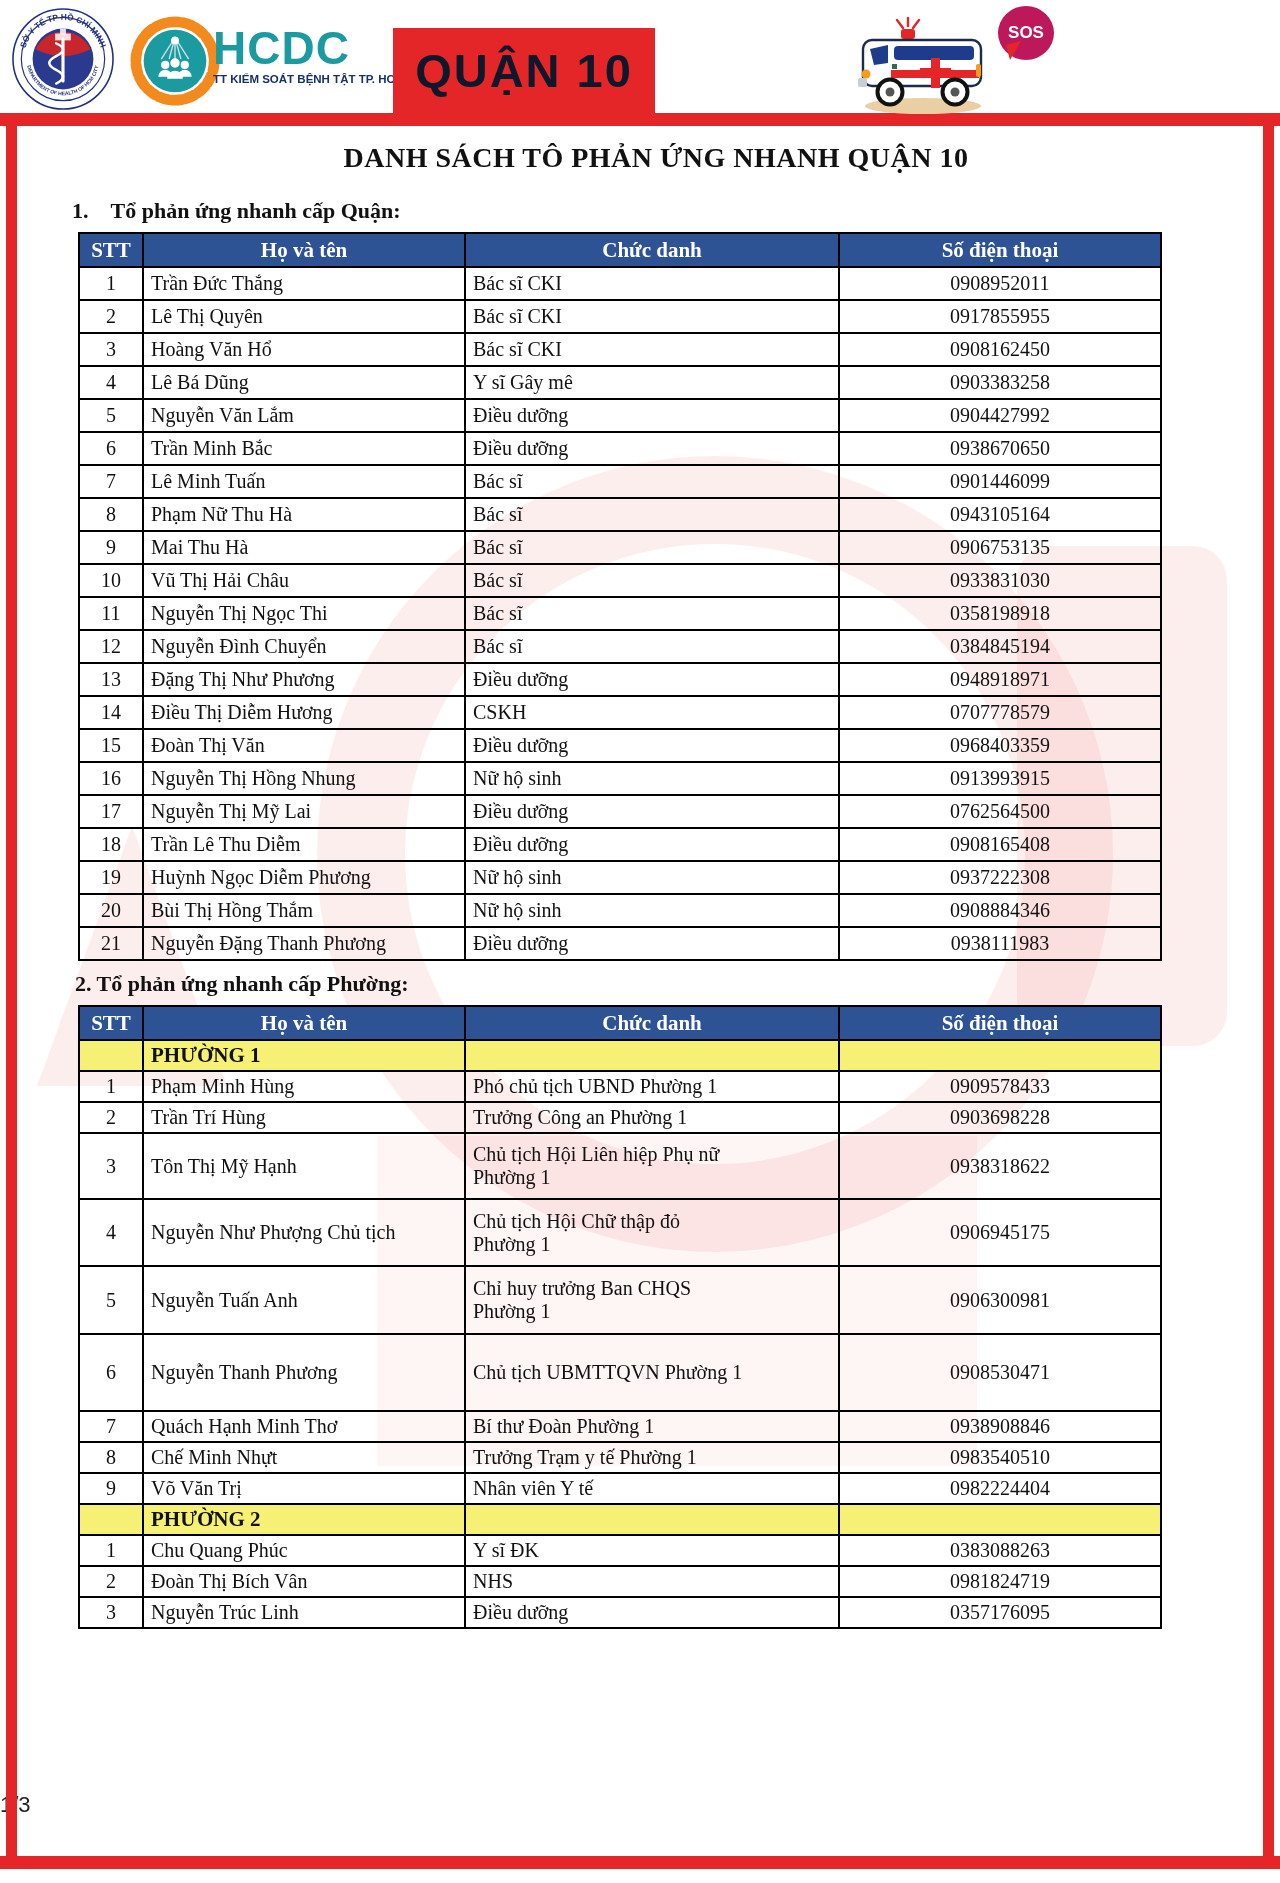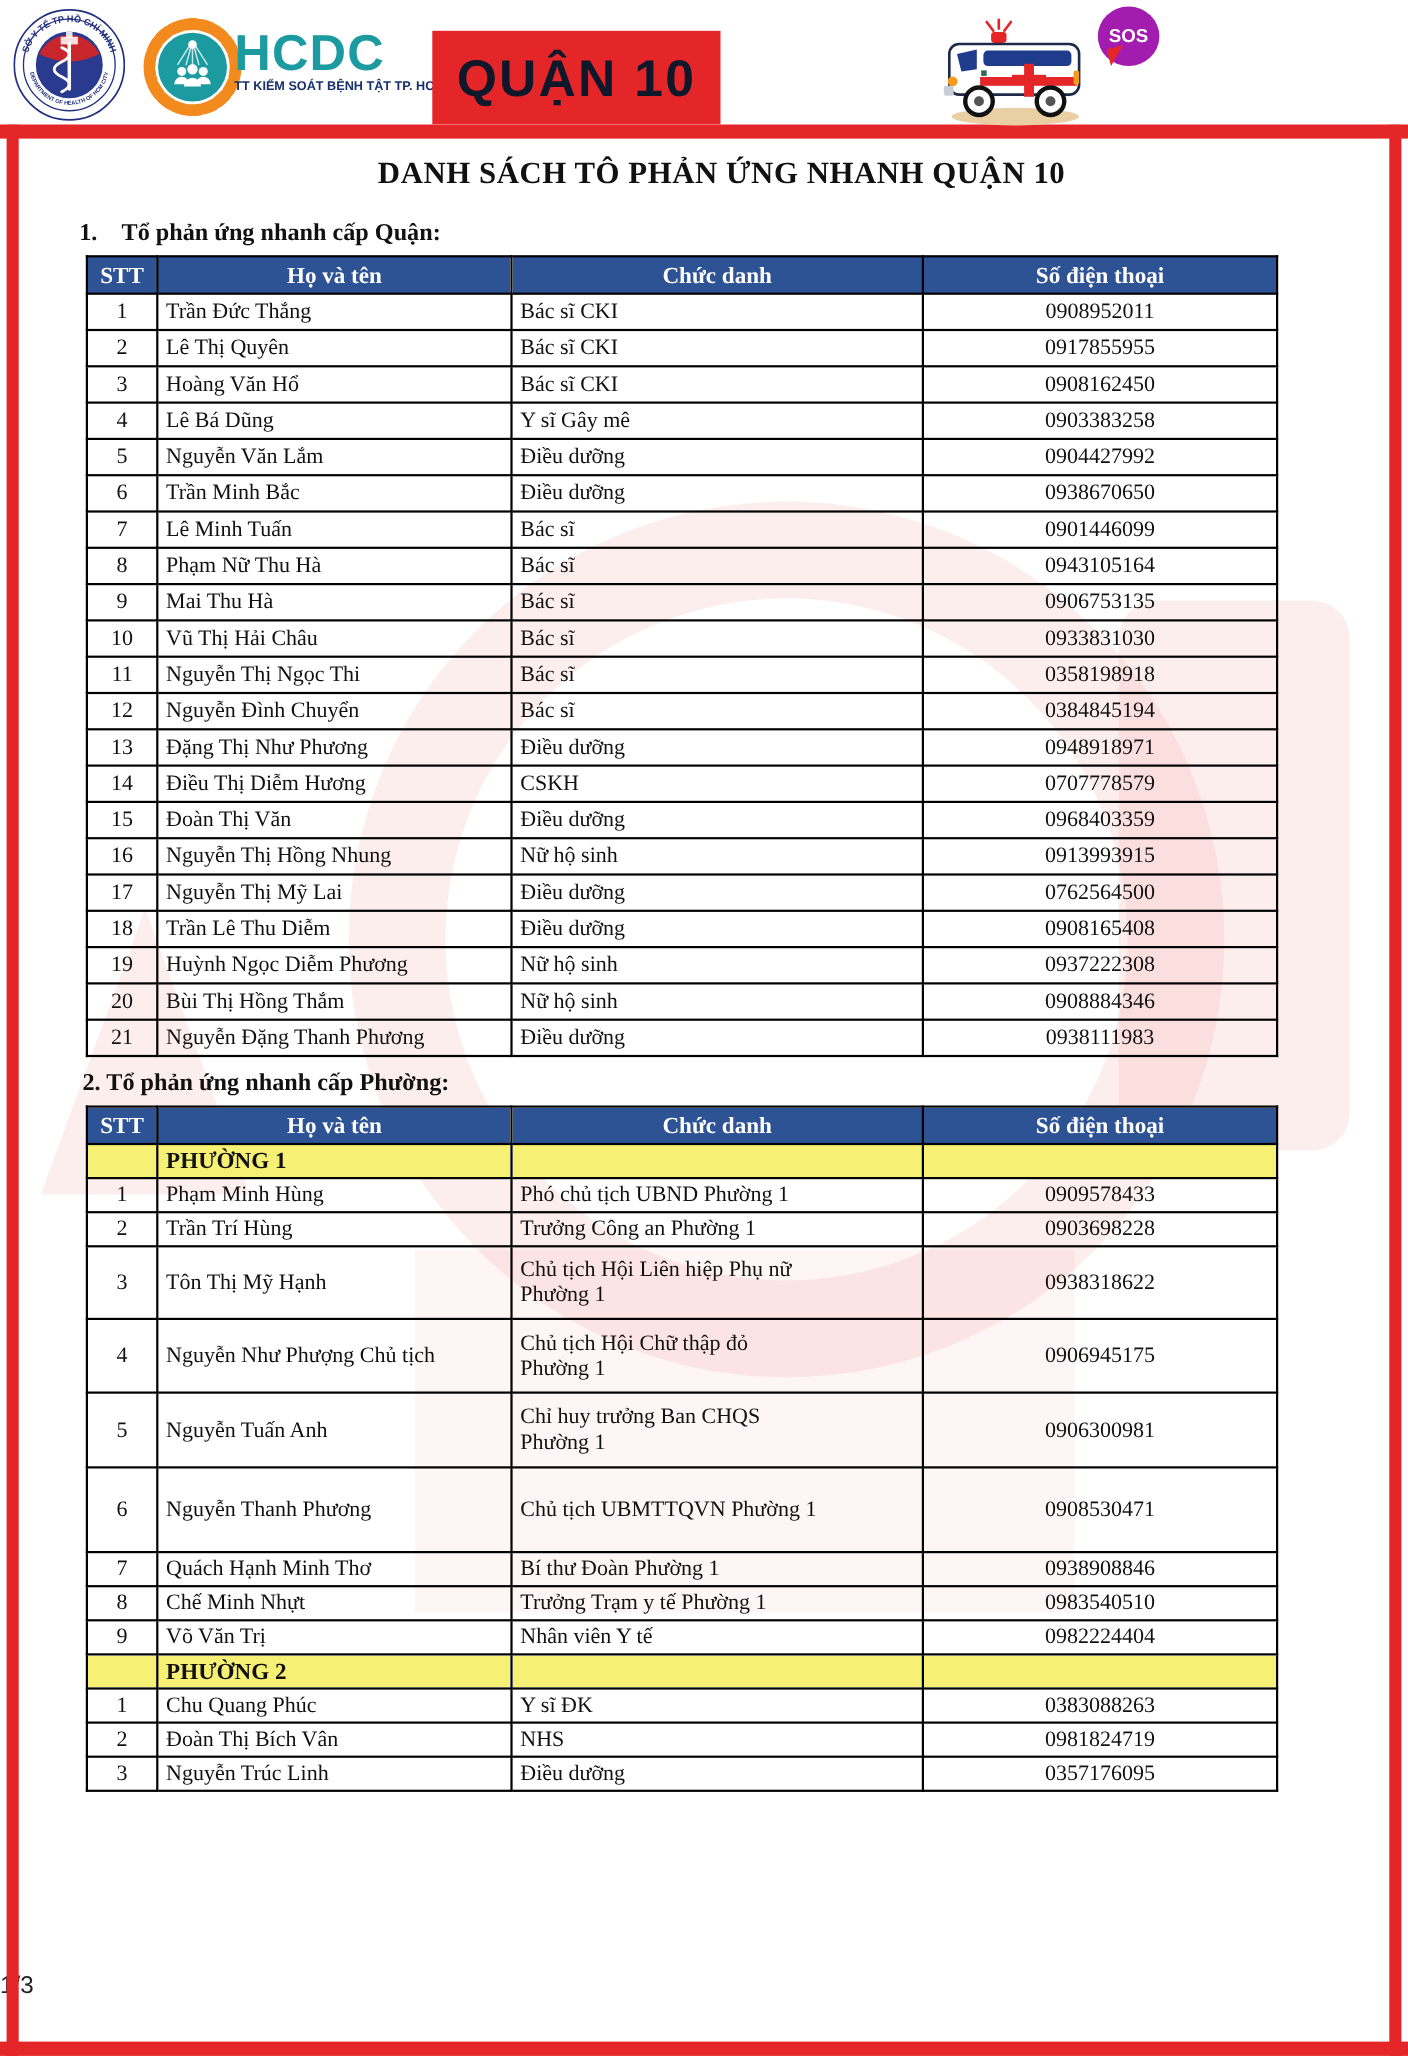--- a/index.html
+++ b/index.html
@@ -21,21 +21,21 @@
   .hcdc-text{position:absolute;left:213px;top:26px;width:190px;text-align:left;font-family:"Liberation Sans",sans-serif;}
   .hcdc-acronym{color:#1B9AA0;font-weight:bold;font-size:46px;line-height:44px;letter-spacing:1px;}
   .hcdc-sub{color:#17306B;font-weight:bold;font-size:11.5px;margin-top:3px;white-space:nowrap;}
   .district-badge{
     position:absolute;left:393px;top:28px;width:262px;height:85px;background:#E52629;
     display:flex;align-items:center;justify-content:center;color:#0f172a;font-weight:bold;
     font-size:47px;font-family:"Liberation Sans",sans-serif;letter-spacing:2px;
   }
   .ambulance{position:absolute;left:845px;top:16px;width:152px;height:102px;z-index:5;}
   .sos-badge{
-    position:absolute;left:998px;top:6px;width:56px;height:54px;background:#a21caf;border-radius:50%;
+    position:absolute;left:998px;top:6px;width:56px;height:54px;background:#be185d;border-radius:50%;
     color:#fff;font-family:"Liberation Sans",sans-serif;font-weight:bold;font-size:17px;
     display:flex;align-items:center;justify-content:center;z-index:6;
   }
   .sos-badge::after{
     content:"";position:absolute;left:-3px;bottom:4px;width:0;height:0;
     border:11px solid transparent;border-right-color:#E52629;transform:rotate(30deg);
   }
 
   
   .watermark{position:absolute;left:17px;top:126px;right:17px;bottom:27px;overflow:hidden;z-index:0;}

